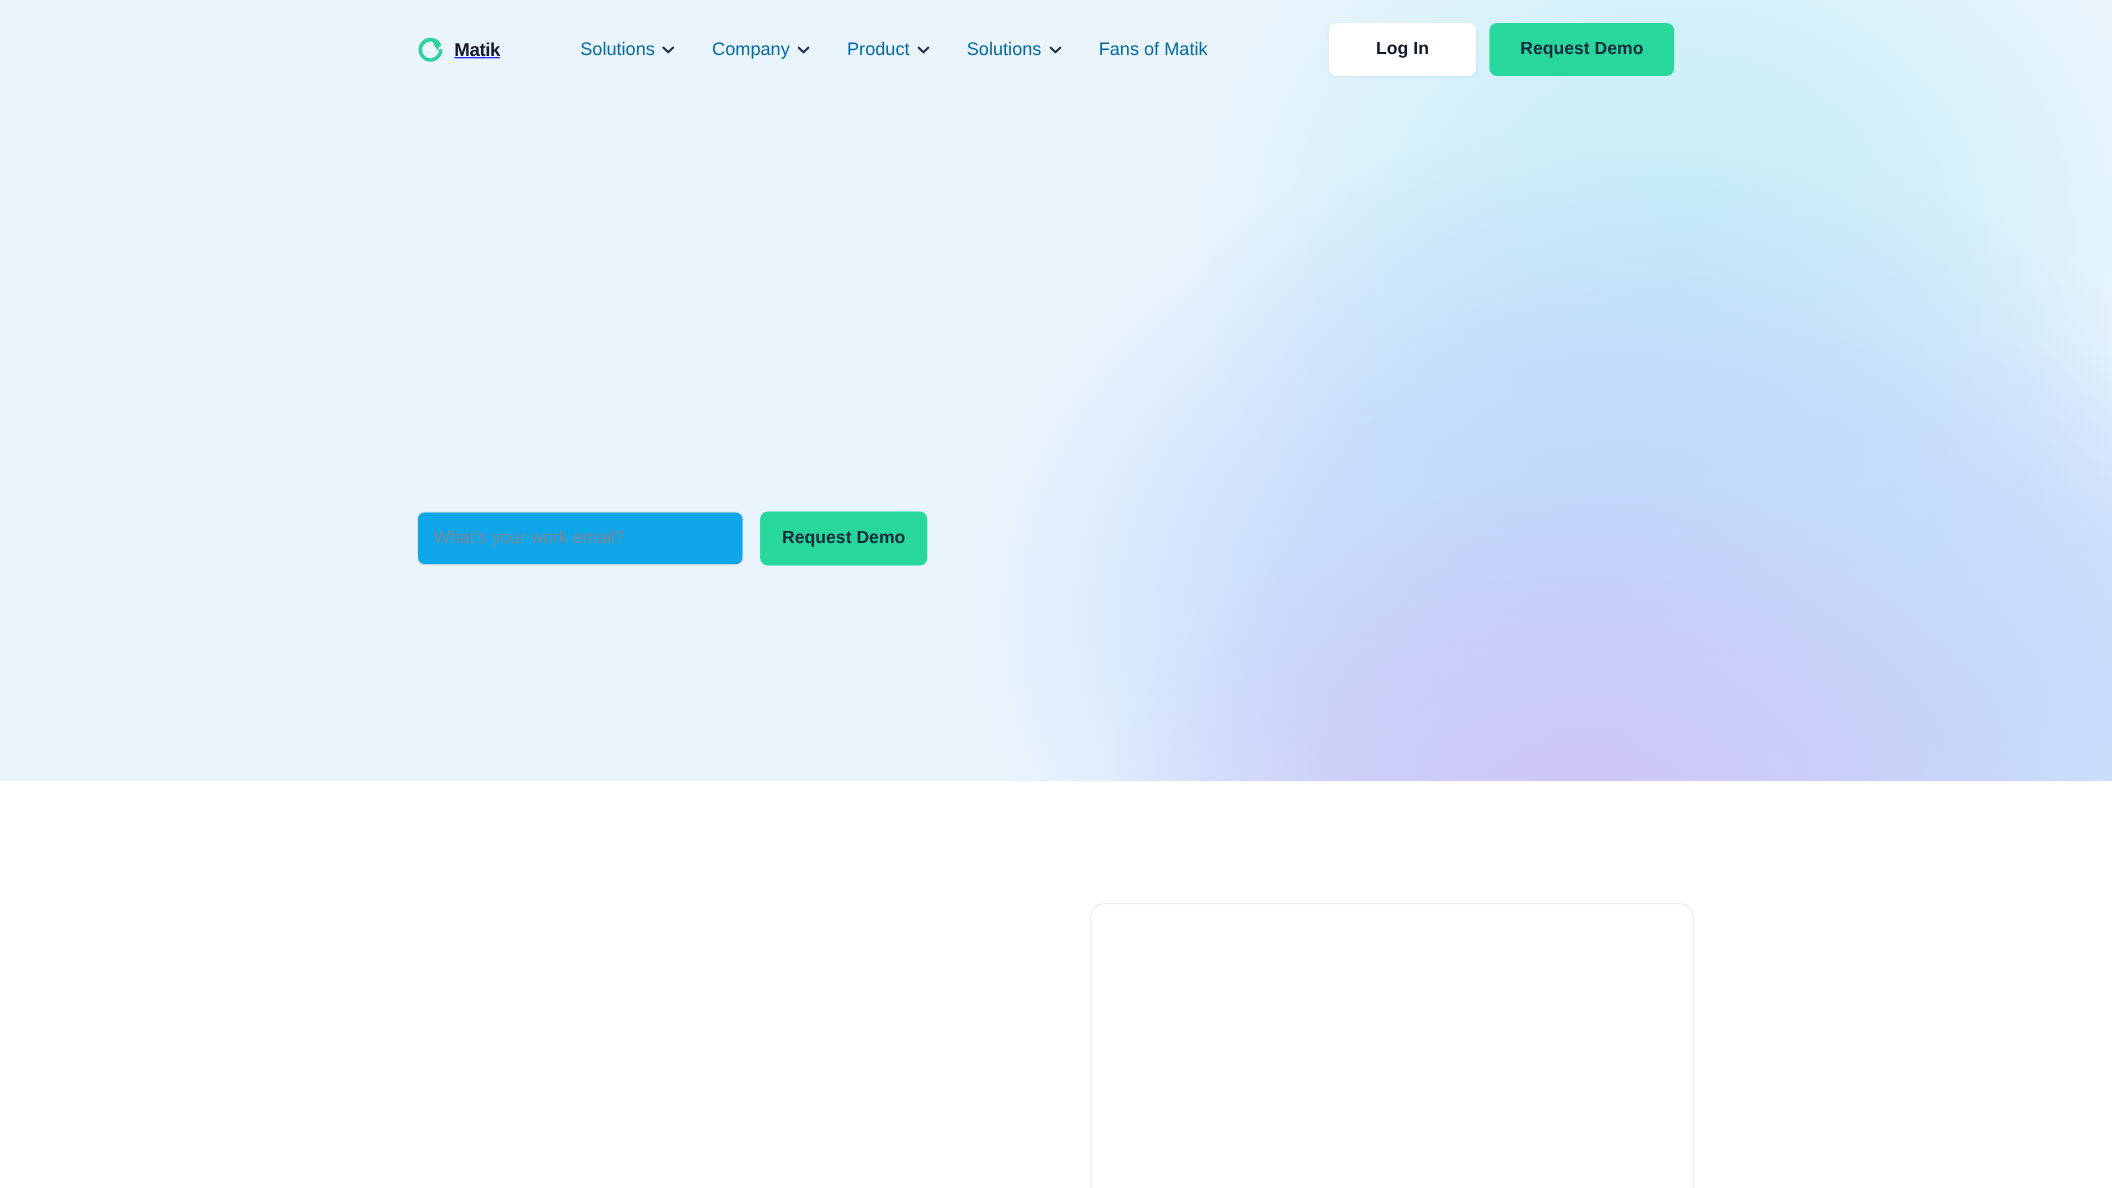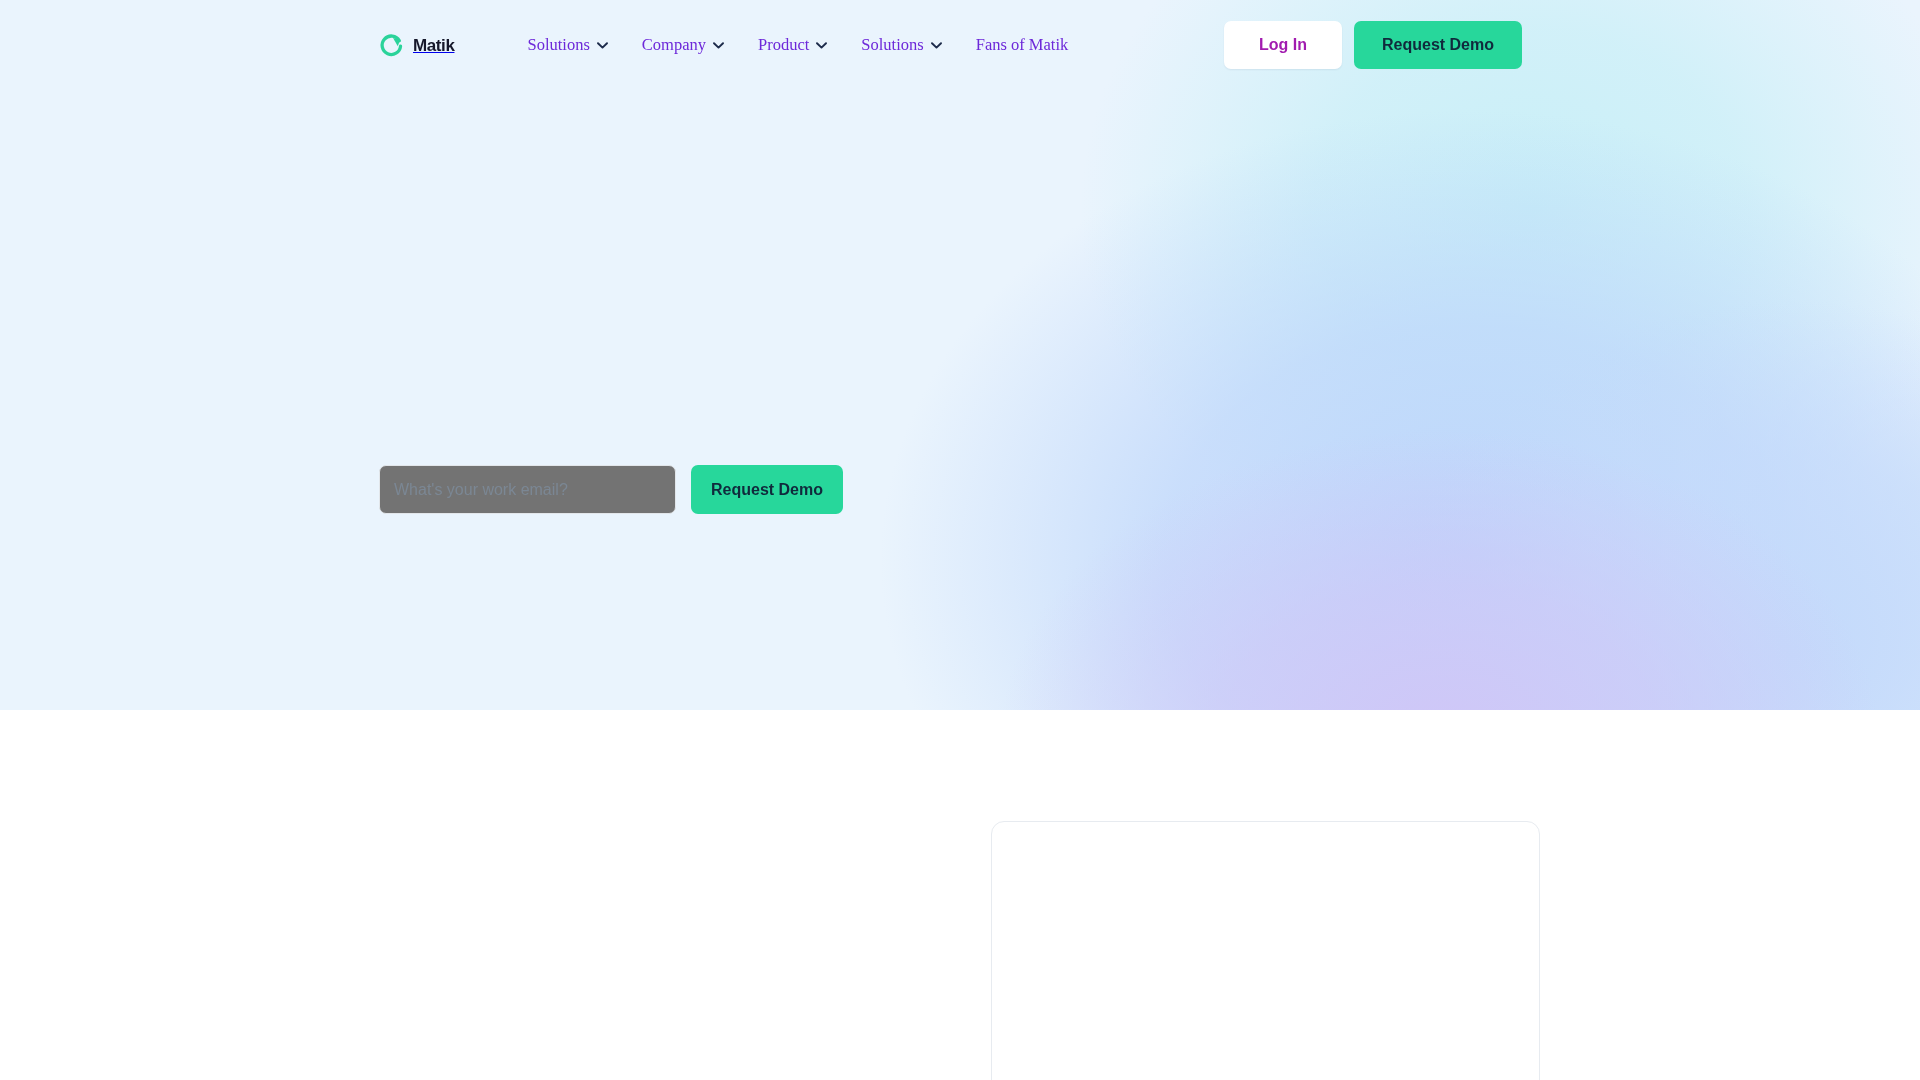--- a/index.html
+++ b/index.html
@@ -76,46 +76,45 @@
   .nav {
     display:flex; align-items:center;
     margin-left:56px;
     gap:0px;
   }
   .nav-item {
     display:flex; align-items:center; gap:7px;
     padding:0 17px;
     height:40px;
     font-size:16.5px;
-    color:#6d28d9;
+    color:#0369a1;
     cursor:pointer;
     white-space:nowrap;
-    font-family:Liberation Serif, serif;
   }
   .chev { display:block; }
 
   .header-actions {
     margin-left:auto;
     margin-right:398px;
     display:flex; align-items:center; gap:12px;
   }
   .btn {
     border:none;
     font-family:inherit;
     font-size:16px;
     font-weight:bold;
     border-radius:7px;
     cursor:pointer;
     white-space:nowrap;
     display:flex; align-items:center; justify-content:center;
   }
   .btn-login {
     background:#ffffff;
-    color:#a21caf;
-    width:118px; height:48px;
+    color:#0f172a;
+    width:134px; height:48px;
     box-shadow:0 1px 2px rgba(20,35,70,0.07);
   }
   .btn-demo-top {
     background:#27d79b;
     color:#102a3c;
     width:168px; height:48px;
   }
 
   
   .hero-form {
@@ -124,21 +123,21 @@
     top:465px;
     display:flex;
     align-items:flex-start;
     gap:15px;
     z-index:4;
   }
   .email-input {
     width:297px; height:49px;
     border:1px solid #e2e6ea;
     border-radius:7px;
-    background:#737373;
+    background:#0ea5e9;
     font-family:inherit;
     font-size:16px;
     color:#16233f;
     padding:0 14px;
     outline:none;
   }
   .email-input::placeholder { color:#7b8794; }
   .btn-demo-hero {
     background:#27d79b;
     color:#102a3c;

